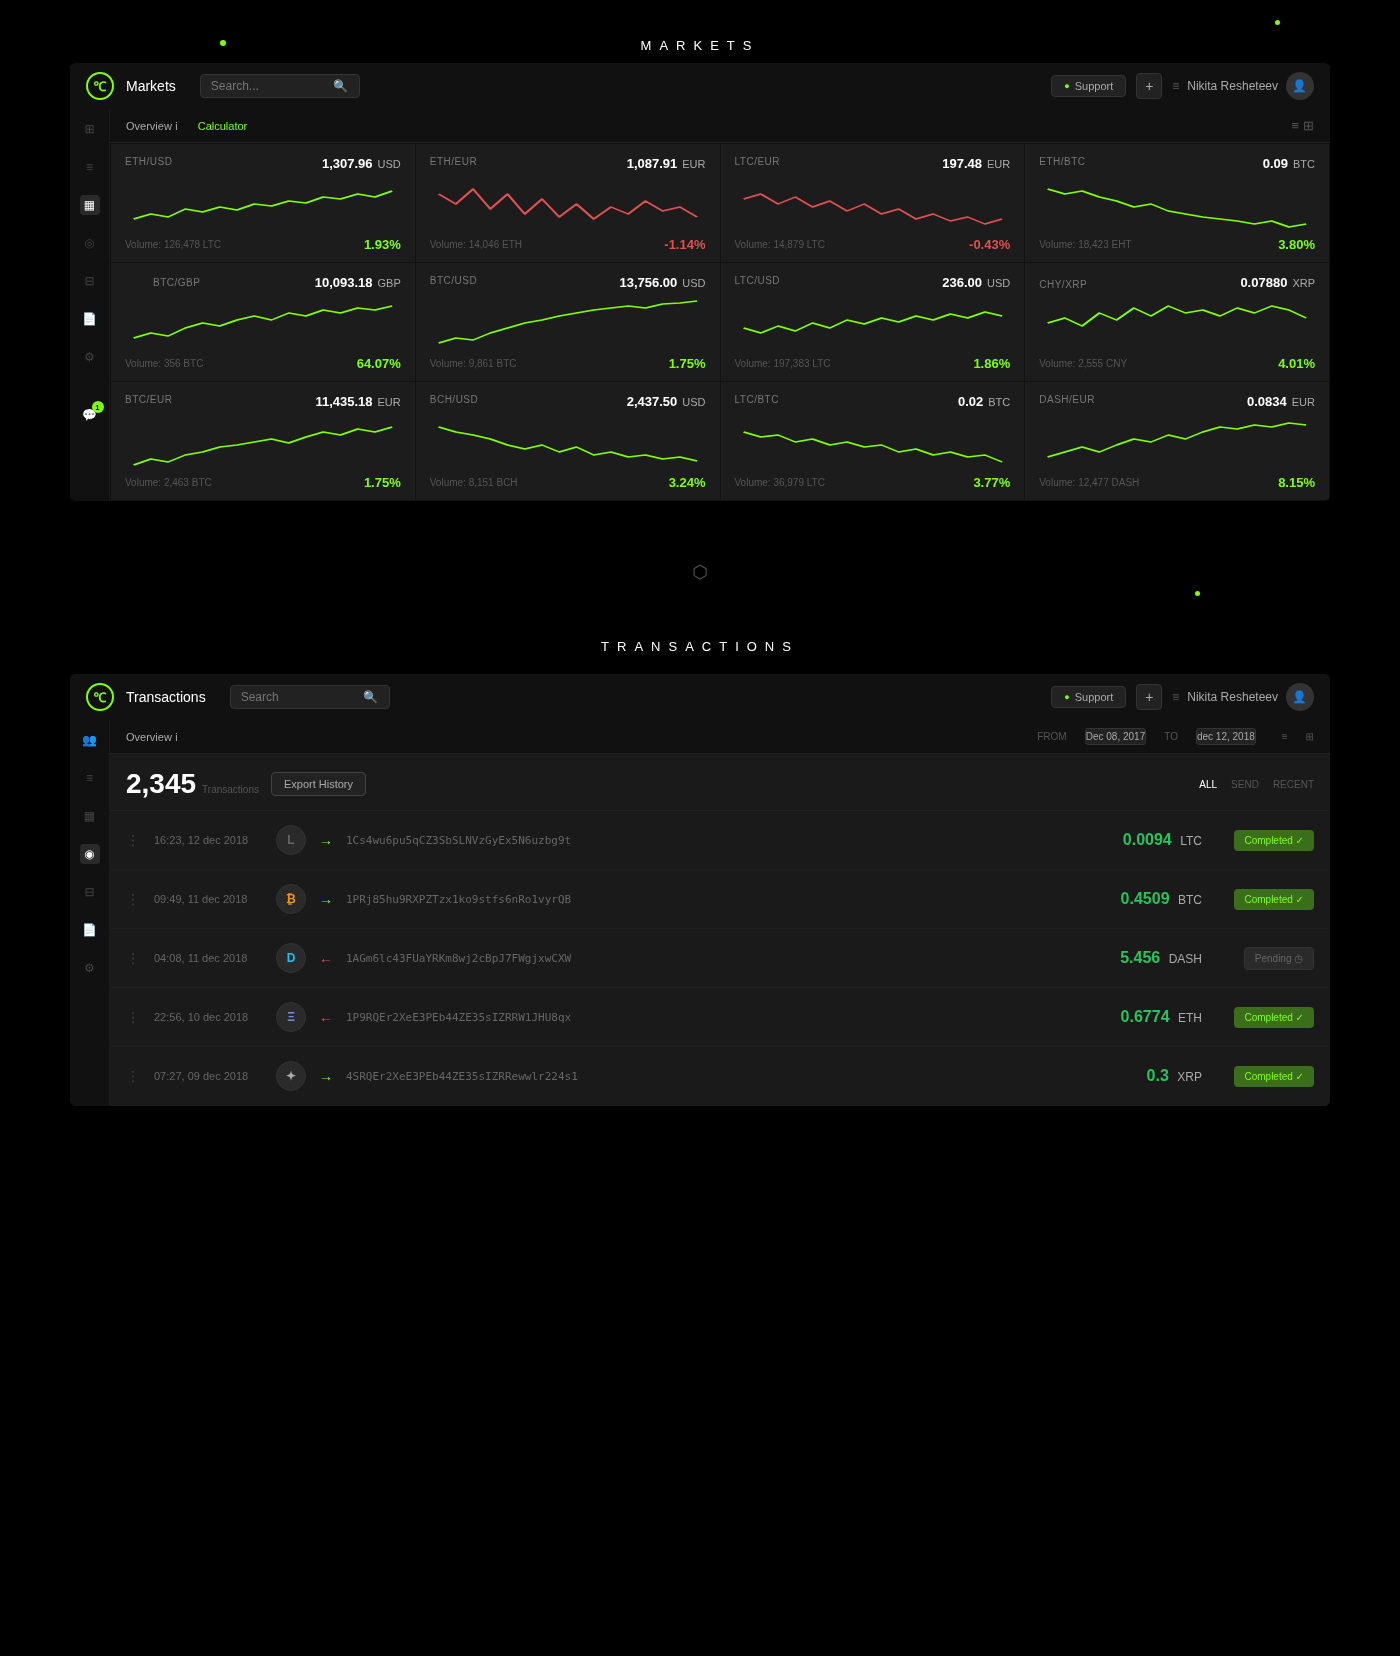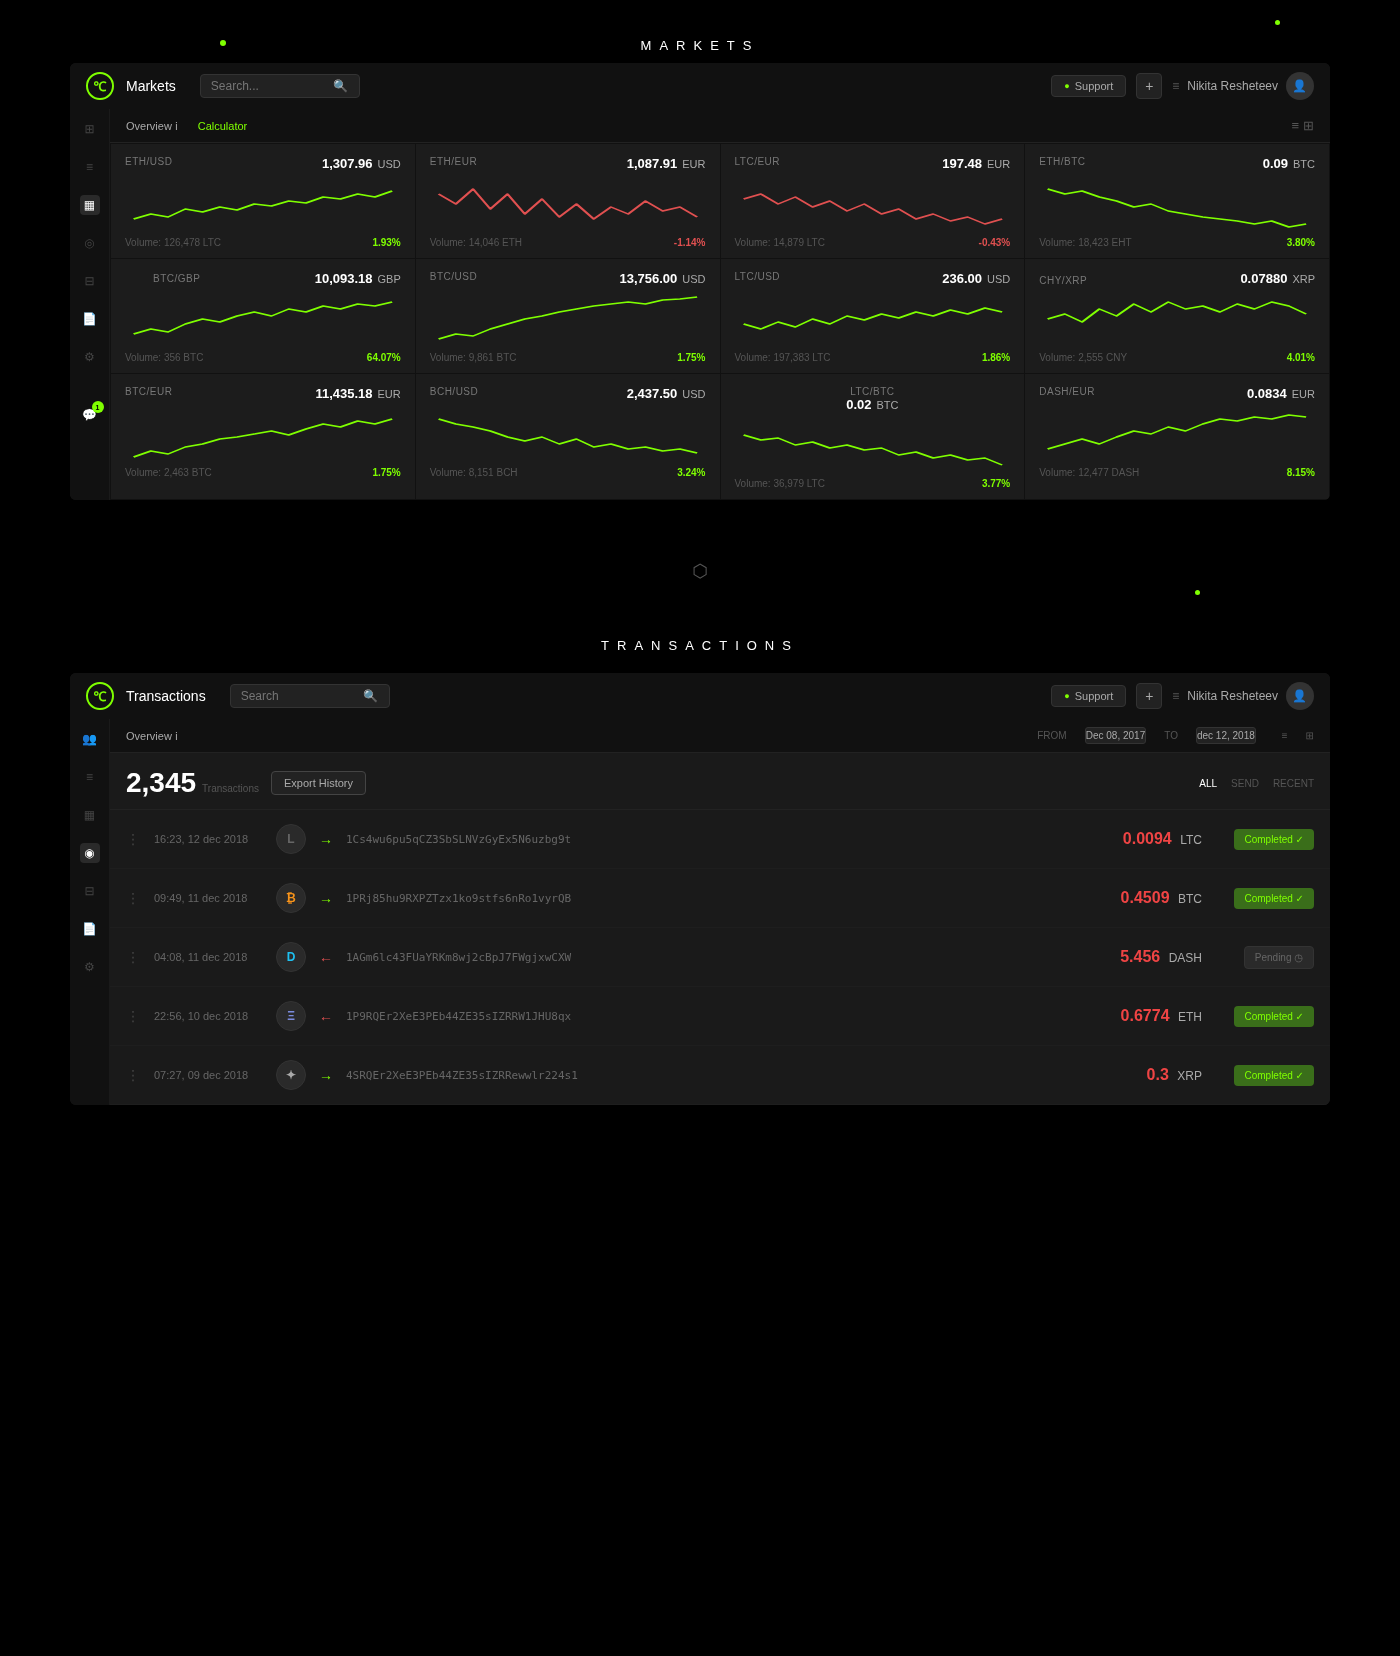--- a/index.html
+++ b/index.html
@@ -214,21 +214,21 @@
       justify-content: space-between;
       align-items: center;
     }
 
     .market-volume {
       font-size: 10px;
       color: #555;
     }
 
     .market-change {
-      font-size: 10px;
+      font-size: 13px;
       font-weight: bold;
     }
 
     .market-change.positive { color: #7fff00; }
     .market-change.negative { color: #e05050; }
 
     svg.sparkline {
       width: 100%;
       height: 52px;
     }
@@ -457,21 +457,21 @@
 
     .tx-amount-section {
       text-align: right;
       flex-shrink: 0;
       min-width: 140px;
     }
 
     .tx-amount {
       font-size: 16px;
       font-weight: bold;
-      color: #ef4444;
+      color: #22c55e;
     }
 
     .tx-coin-label {
       font-size: 12px;
       color: #aaa;
       margin-left: 4px;
     }
 
     .tx-status {
       flex-shrink: 0;
@@ -739,21 +739,21 @@
       <svg class="sparkline" viewBox="0 0 160 52" preserveAspectRatio="none">
         <polyline points="5,10 15,15 25,18 35,22 45,28 55,32 65,28 75,35 85,30 95,38 105,35 115,40 125,38 135,42 145,40 155,44" fill="none" stroke="#7fff00" stroke-width="1.5" stroke-linejoin="round"></polyline>
       </svg>
     </div>
     <div class="market-footer">
       <span class="market-volume">Volume: 8,151 BCH</span>
       <span class="market-change positive">3.24%</span>
     </div>
   </div>
             <div class="market-card">
-    <div style="display:flex; justify-content:space-between; align-items:center;flex-direction:column;">
+    <div style="display:flex; justify-content:space-between; align-items:flex-start;">
       <div class="market-pair">LTC/BTC</div>
       <div class="market-price-row">
         <span class="market-price">0.02</span>
         <span class="market-currency">BTC</span>
       </div>
     </div>
     <div class="chart-area">
       <svg class="sparkline" viewBox="0 0 160 52" preserveAspectRatio="none">
         <polyline points="5,15 15,20 25,18 35,25 45,22 55,28 65,25 75,30 85,28 95,35 105,32 115,38 125,35 135,40 145,38 155,45" fill="none" stroke="#7fff00" stroke-width="1.5" stroke-linejoin="round"></polyline>
       </svg>

